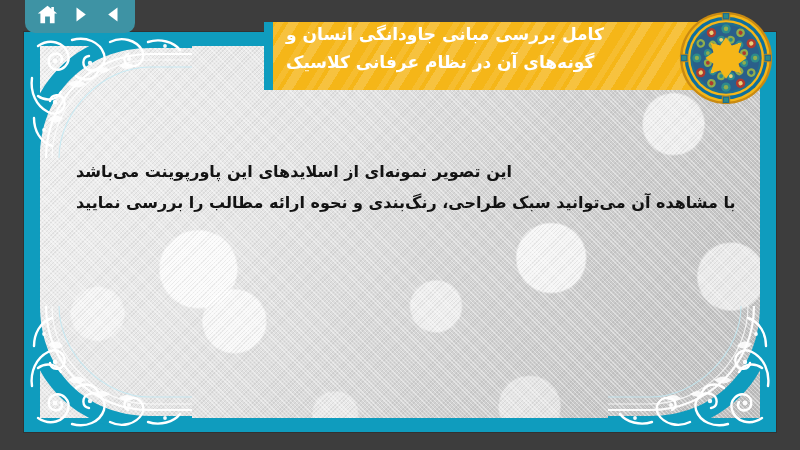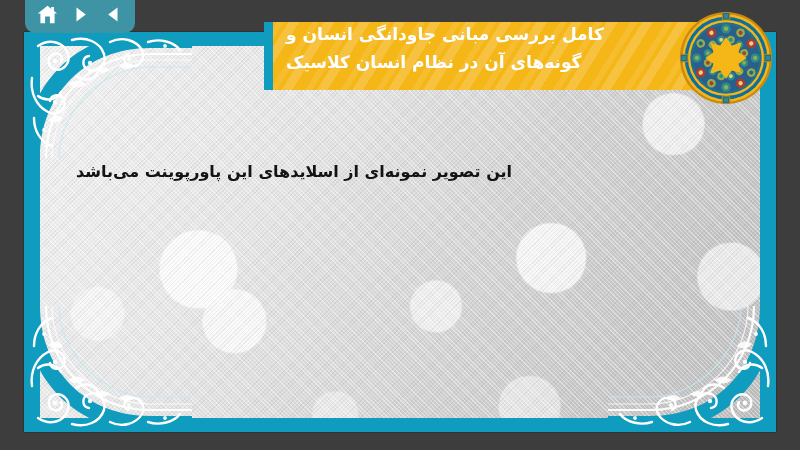--- a/index.html
+++ b/index.html
@@ -316,31 +316,32 @@
       <g fill="#ffffff" opacity=".9">
         <path d="M44 52 q9 -7 18 0 q-9 7 -18 0"></path>
         <path d="M70 38 q8 -6 16 0 q-8 6 -16 0"></path>
         <path d="M95 34 q8 -6 16 0 q-8 6 -16 0"></path>
         <path d="M24 88 q7 -8 15 -2 q-6 8 -15 2"></path>
       </g>
     </svg>
 
     <div id="body-text">
       <div class="body-line">این تصویر نمونه‌ای از اسلایدهای این پاورپوینت می‌باشد</div>
+      <div class="body-line">با مشاهده آن می‌توانید سبک طراحی، رنگ‌بندی و نحوه ارائه مطالب را بررسی نمایید</div>
     </div>
 
   </div>
 
   <div id="banner-accent"></div>
 
   <div id="title-banner">
     <div id="banner-stripes"></div>
     <div id="title-text">
       <span>کامل بررسی مبانی جاودانگی انسان و</span>
-      <span>گونه‌های آن در نظام انسان کلاسیک</span>
+      <span>گونه‌های آن در نظام عرفانی کلاسیک</span>
     </div>
   </div>
 
   <svg id="medallion" viewBox="0 0 100 100">
     <circle cx="50" cy="50" r="49" fill="#c98a12"></circle>
     <circle cx="50" cy="50" r="46.5" fill="#f5b618"></circle>
     <circle cx="50" cy="50" r="44" fill="#0e6f9e"></circle>
     <circle cx="50" cy="50" r="40.5" fill="#f5b618"></circle>
     <circle cx="50" cy="50" r="38" fill="#1f6f8f"></circle>
     <circle cx="50" cy="50" r="35.5" fill="#2a5f8a"></circle>

